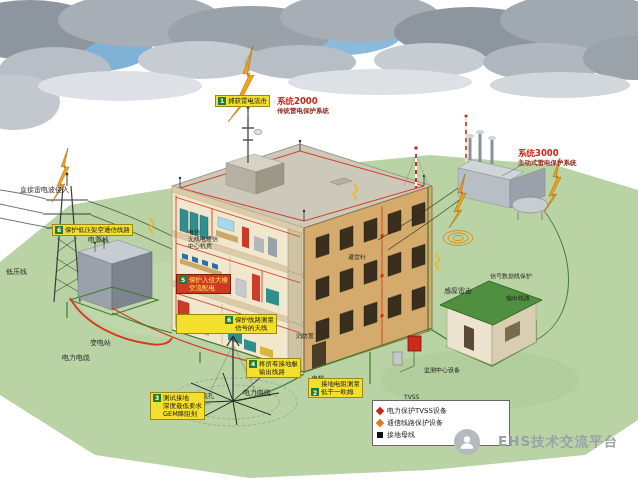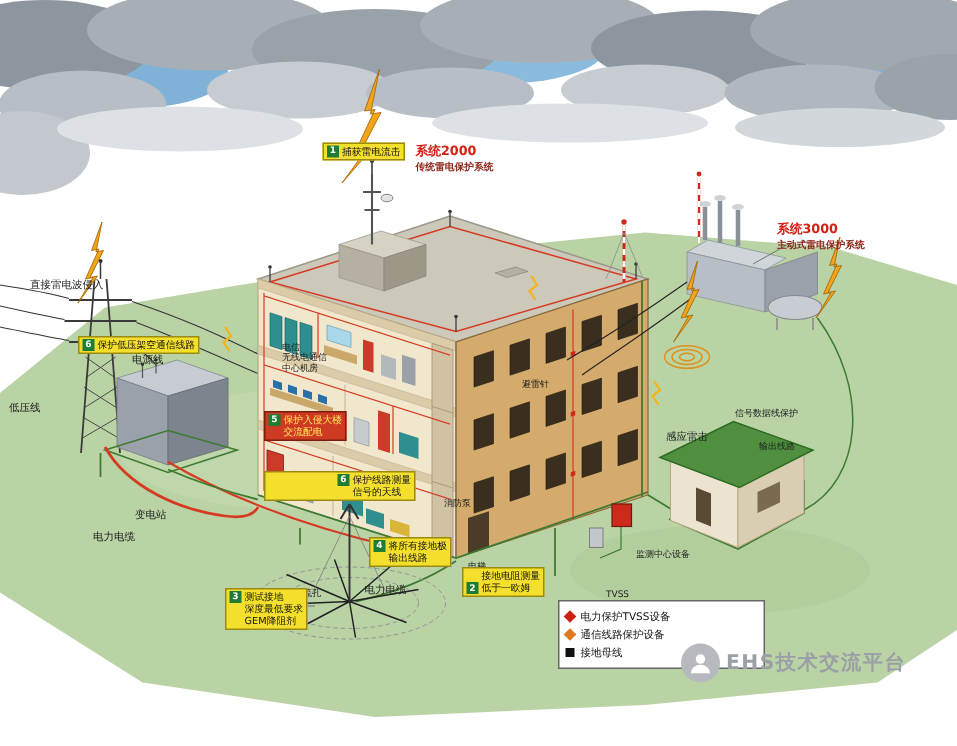--- a/index.html
+++ b/index.html
@@ -23,21 +23,21 @@
   .sys .desc { display:block; font-size:6.5px; color:#8a2418; }
 
   .legend { position:absolute; left:372px; top:400px; width:128px; background:#fff;
             border:1px solid #666; padding:3px 4px; font-size:7px; color:#111; }
   .legend .row { display:flex; align-items:center; gap:4px; margin:2px 0; white-space:nowrap; }
   .legend .sym { display:inline-block; flex:none; }
   .legend .sym.diamond-red    { width:6px; height:6px; background:#cc2211; transform:rotate(45deg); }
   .legend .sym.diamond-orange { width:6px; height:6px; background:#e07820; transform:rotate(45deg); }
   .legend .sym.square-black   { width:6px; height:6px; background:#111; }
 
-  .watermark { position:absolute; left:454px; top:429px; display:flex; align-items:center; gap:4px; }
+  .watermark { position:absolute; left:454px; top:429px; display:flex; align-items:center; gap:18px; }
   .watermark .wm-icon { width:26px; height:26px; border-radius:50%; background:#b6babf;
                         display:flex; align-items:center; justify-content:center; }
   .watermark .wm-text { font-size:13.5px; font-weight:bold; color:#9aa0a6; letter-spacing:1px; }
 </style>
 </head>
 <body>
 
 <div class="scene">
 
 <svg class="canvas" width="638" height="497" viewBox="0 0 638 497">

